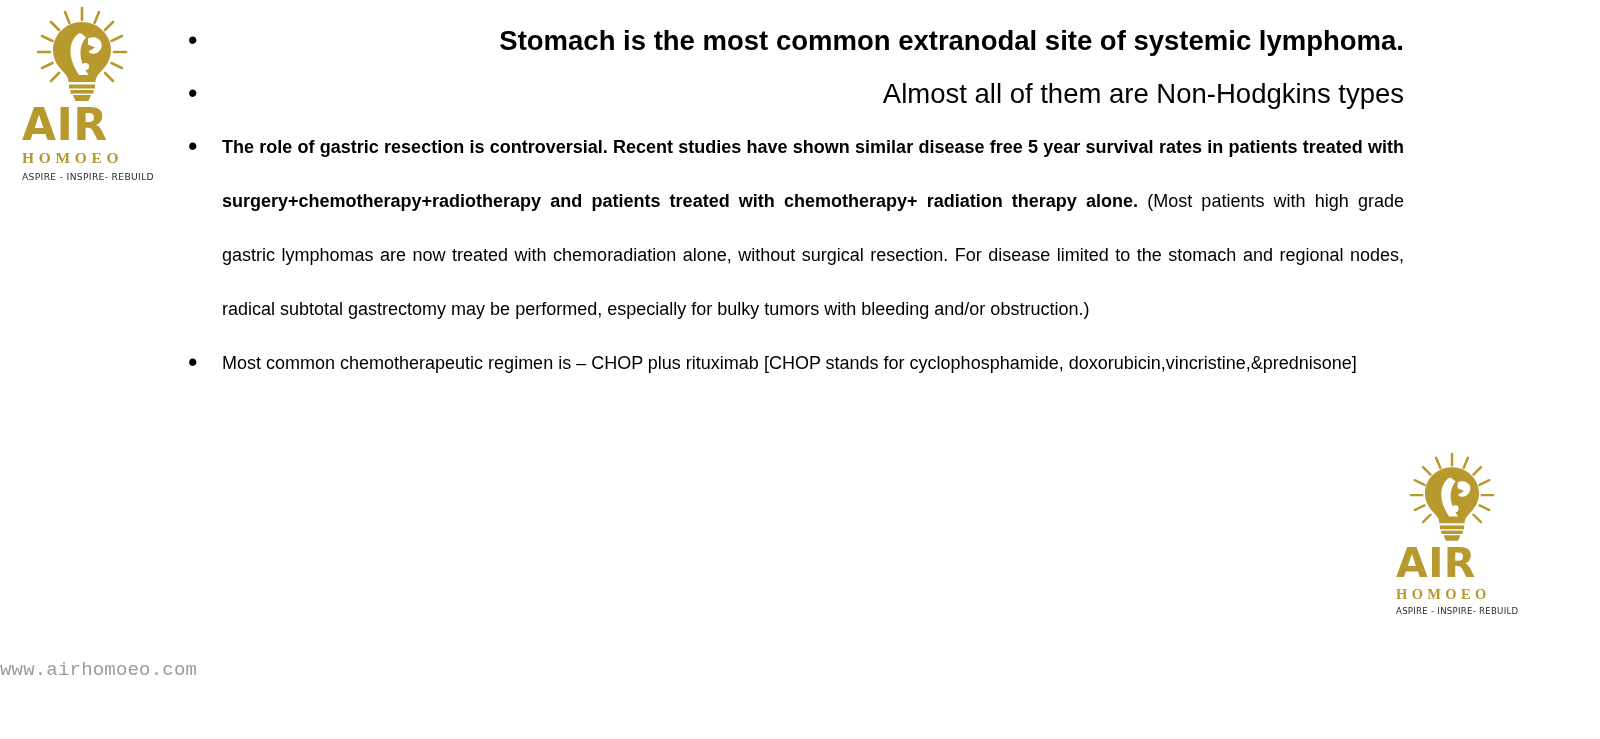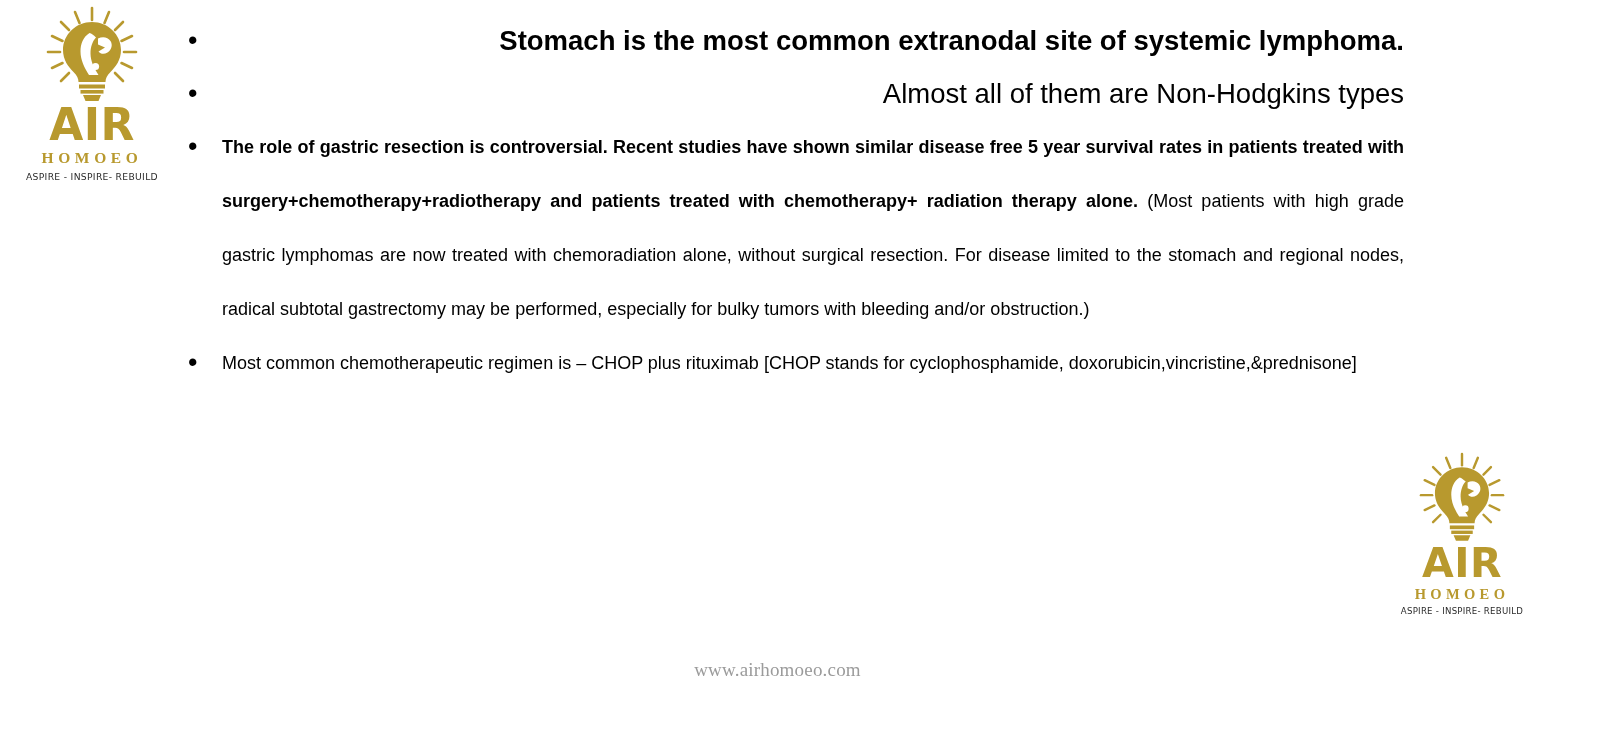--- a/index.html
+++ b/index.html
@@ -12,21 +12,20 @@
     height: 739px;
     position: relative;
     overflow: hidden;
     font-family: "Liberation Sans", sans-serif;
     color: #000000;
   }
 
   
   .logo {
     position: absolute;
-    text-align: center;
     line-height: 1;
     user-select: none;
   }
   .logo .bulb-wrap {
     display: block;
     margin: 0 auto;
   }
   .logo .word-air {
     font-family: "DejaVu Sans", sans-serif;
     font-weight: bold;
@@ -108,22 +107,22 @@
     line-height: 48px;
     margin-left: 0px;
   }
 
   
   #footer-url {
     position: absolute;
     left: 0;
     top: 659px;
     width: 1555px;
-    text-align: center;
-    font-family: Liberation Serif, serif;
+    text-align: left;
+    font-family: Liberation Mono, monospace;
     font-size: 19px;
     color: #9b9b9b;
     letter-spacing: 0.01em;
   }
 </style>
 </head>
 <body>
 
 <div class="logo" id="logo-top-left">
   <span class="bulb-wrap">

